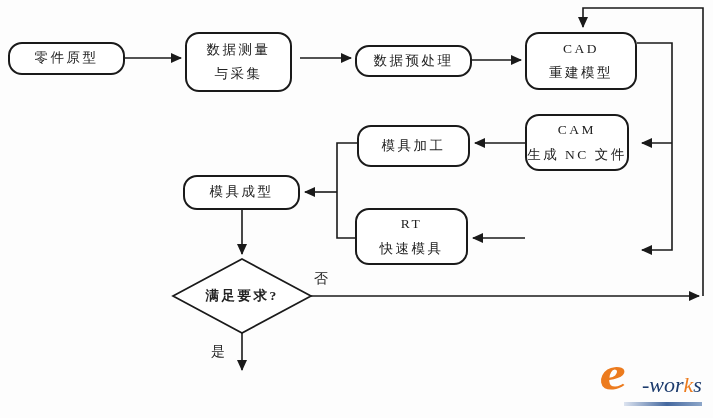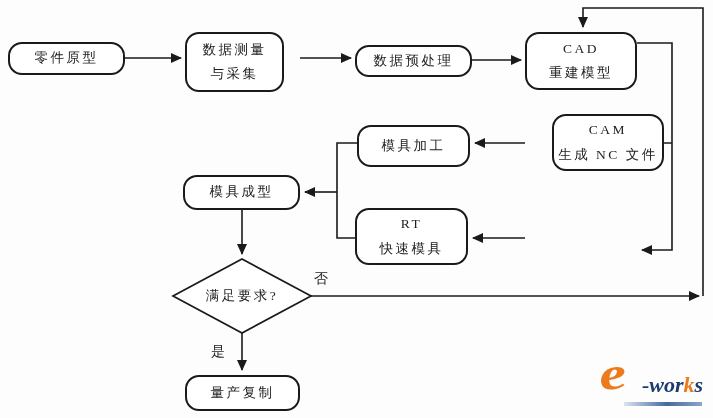--- a/index.html
+++ b/index.html
@@ -14,46 +14,46 @@
   .wires{position:absolute;left:0;top:0;width:713px;height:418px;}
   .edge{fill:none;stroke:var(--line);stroke-width:1.6px;}
   .shape{fill:var(--box-fill);stroke:var(--line);stroke-width:1.7px;}
   .arrowhead{fill:var(--line);}
   .node{
     position:absolute;display:flex;flex-direction:column;align-items:center;justify-content:center;
     background:var(--box-fill);border:2px solid var(--line);border-radius:14px;
     font-size:13.5px;letter-spacing:2.5px;color:var(--text);line-height:1.8;text-align:center;
   }
   .n-part{left:8px;top:42px;width:117px;height:33px;}
-  .n-acq{left:185px;top:32px;width:99px;height:60px;text-align:center;}
+  .n-acq{left:185px;top:32px;width:107px;height:60px;text-align:center;}
   .n-pre{left:355px;top:45px;width:117px;height:32px;}
   .n-cad{left:525px;top:32px;width:112px;height:58px;}
-  .n-cam{left:552px;top:114px;width:112px;height:57px;}
+  .n-cam{left:525px;top:114px;width:104px;height:57px;}
   .n-machining{left:357px;top:125px;width:113px;height:42px;}
   .n-forming{left:183px;top:175px;width:117px;height:35px;}
   .n-rt{left:355px;top:208px;width:113px;height:57px;}
   .n-rp{left:525px;top:210px;width:112px;height:56px;}
   .n-mass{left:185px;top:375px;width:115px;height:36px;}
   .decision-label{
     position:absolute;left:180px;top:285px;width:124px;height:22px;
     display:flex;align-items:center;justify-content:center;
-    font-size:13.5px;letter-spacing:2.5px;color:var(--text);
+    font-size:13.5px;letter-spacing:2.5px;color:var(--text);font-weight:bold;
   }
   .edge-label{position:absolute;font-size:14px;color:var(--text);letter-spacing:1px;}
   .lbl-no{left:314px;top:270px;}
   .lbl-yes{left:211px;top:343px;}
   .logo{position:absolute;left:600px;top:358px;width:112px;height:52px;}
   .logo-e{
     position:absolute;left:2px;top:-6px;
     font-style:italic;font-weight:700;font-size:46px;line-height:46px;
     color:var(--logo-orange);transform:scaleX(1.35) rotate(-6deg);transform-origin:left bottom;
   }
   .logo-text{
     position:absolute;left:42px;top:16px;white-space:nowrap;
-    font-style:italic;font-weight:700;font-size:22px;line-height:22px;color:var(--logo-navy);
+    font-style:italic;font-weight:400;font-size:22px;line-height:22px;color:var(--logo-navy);
   }
   .logo-text .k{color:var(--logo-orange);}
   .logo-bar{
     position:absolute;left:24px;top:44px;width:78px;height:4px;
     background:linear-gradient(90deg,var(--logo-bar-light),var(--logo-bar-dark) 55%,#8da6c9);
   }
 </style>
 </head>
 <body>
 
@@ -122,23 +122,20 @@
 
   <div class="node n-forming">
     <span>模具成型</span>
   </div>
 
 
   <div class="decision-label">
     <span>满足要求?</span>
   </div>
 
-  <div class="node n-mass">
-    <span>量产复制</span>
-  </div>
 
   <div class="edge-label lbl-no">否</div>
   <div class="edge-label lbl-yes">是</div>
 
   <div class="logo">
     <span class="logo-e">e</span>
     <span class="logo-text"><span>-wor</span><span class="k">k</span><span>s</span></span>
     <span class="logo-bar"></span>
   </div>
 

